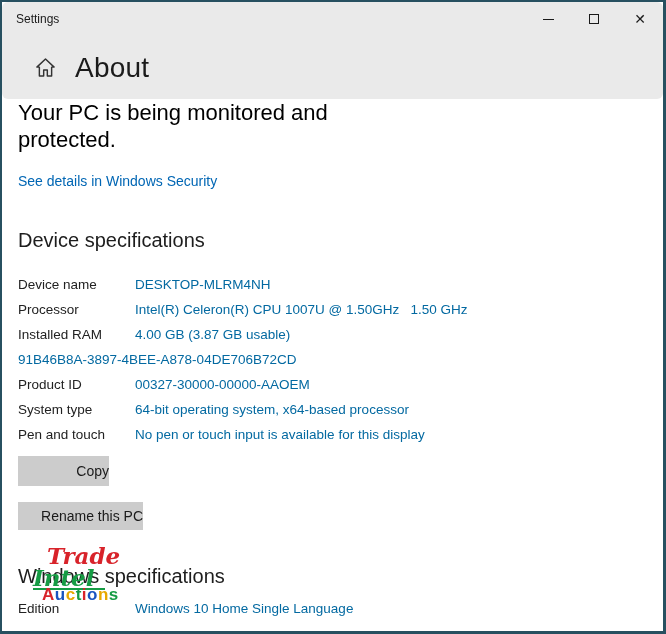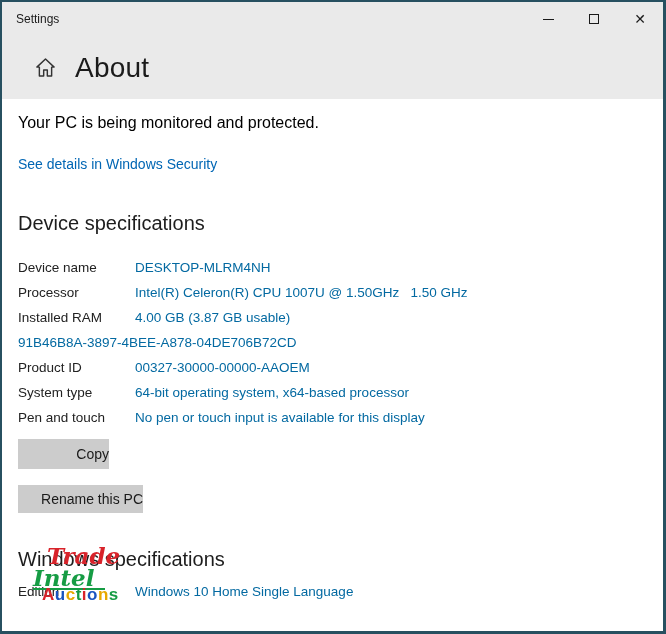--- a/index.html
+++ b/index.html
@@ -9,35 +9,35 @@
     width:666px; height:634px;
     border-style:solid;
     border-color:var(--border, #275060);
     border-width:2px 3px 3px 2px;
     background:#fff;
     overflow:hidden;
     font-family:"Liberation Sans", sans-serif;
     color:#1f1f1f;
   }
   
-  .chrome { background:var(--chrome, #eaeaea); }
+  .chrome { background:var(--chrome, #eaeaea);border-radius:6px; }
   .titlebar { height:34px; display:flex; align-items:center; }
   .titlebar-title { font-size:12px; color:#1a1a1a; padding-left:14px; flex:1; }
   .winbtns { display:flex; height:34px; }
   .winbtn { width:46px; height:34px; display:flex; align-items:center; justify-content:center; cursor:default; }
   .min-glyph { width:11px; height:1px; background:#1a1a1a; display:block; }
   .max-glyph { width:10px; height:10px; border:1px solid #1a1a1a; display:block; }
   .close-glyph { font-size:14px; color:#1a1a1a; line-height:1; }
   .page-header { height:63px; display:flex; align-items:center; padding-left:32px; }
   .home-icon { width:24px; height:24px; display:flex; align-items:center; }
   .page-title { font-size:28px; font-weight:300; color:#1b1b1b; margin-left:17px; letter-spacing:0.2px; }
 
   
   .content { padding-left:16px; padding-right:16px; }
-  .headline { margin-top:10px; width:310px; font-size:16px; line-height:27px; color:#000; font-weight:400; }
+  .headline { width:310px; font-size:22px; line-height:27px; color:#000; font-weight:400; }
   .sec-link { margin-top:20px; font-size:14px; line-height:16px; color:var(--accent, #0066b4); cursor:pointer; width:max-content; }
   .h2 { margin-top:38px; font-size:20px; line-height:26px; color:#1d1d1d; font-weight:400; }
   .h2-win { margin-top:33px; }
   .specrows { margin-top:19px; }
   .specrow { display:flex; height:25px; align-items:center; font-size:13.5px; }
   .specrow .lbl { width:117px; color:#222; flex:none; }
   .specrow .val { color:#0369a1; white-space:pre-wrap; }
   .winrows { margin-top:7px; }
   .btn {
     display:block; border:none; cursor:pointer;

